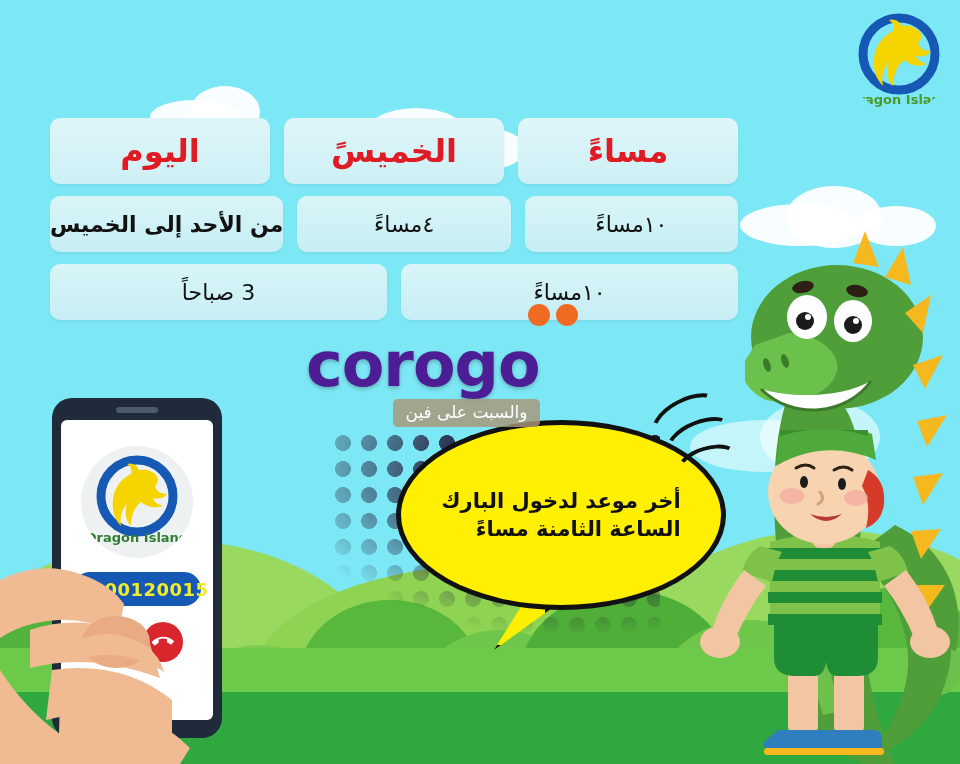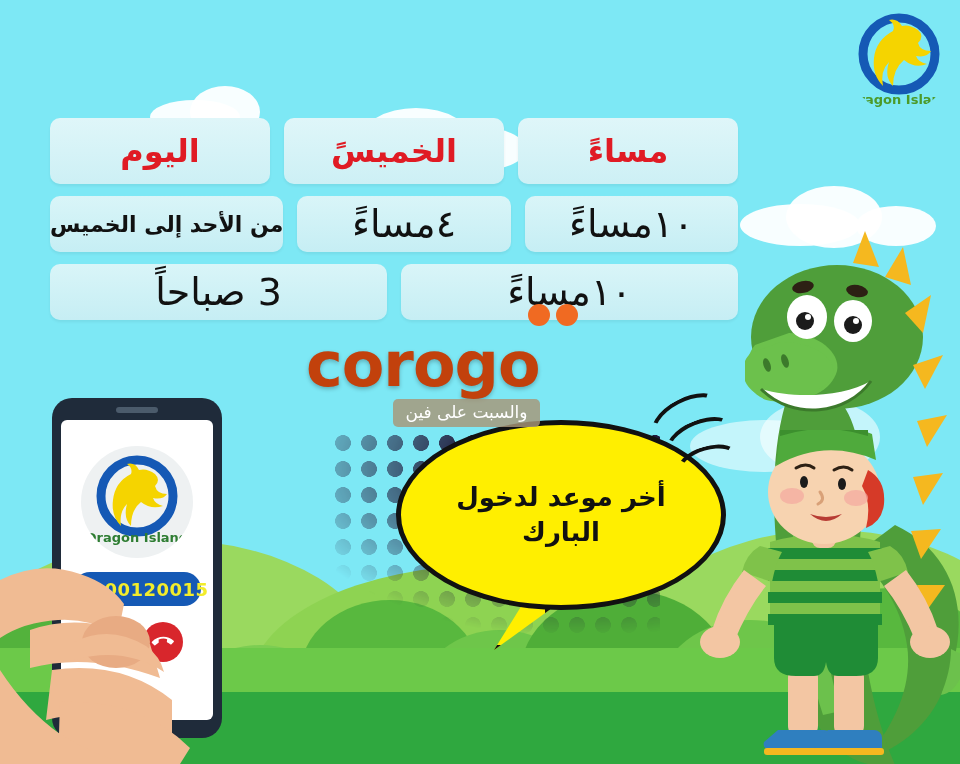--- a/index.html
+++ b/index.html
@@ -42,21 +42,21 @@
     box-shadow:0 2px 3px rgba(0,0,0,.06);
     display:flex;align-items:center;justify-content:center;
     font-size:29px;color:#111;white-space:nowrap;
   }
   .trow.head .cell{
     height:66px;
     background:linear-gradient(180deg,#dff6f9 0%,#cdf0f5 100%);
     color:#e01b24;font-weight:bold;font-size:32px;
   }
   .cell.day{font-size:22px;font-weight:bold;}
-  .cell.big{font-size:38px;}
+  .cell.big{font-size:22px;}
 
   
   .hdr-cloud{position:absolute;left:300px;top:106px;width:230px;height:60px;z-index:0;}
   .hdr-cloud .cloud{background:#fff;}
 
   
   .logo{position:absolute;width:106px;height:106px;border-radius:50%;
         background:#eef1f2;display:flex;align-items:center;justify-content:center;}
   .logo-top{left:846px;top:6px;background:transparent;}
 
@@ -75,21 +75,21 @@
     mask-image:radial-gradient(ellipse 150% 110% at 75% 15%, #000 22%, transparent 62%);
     opacity:.95;}
 
   
   .bubble{
     position:absolute;left:396px;top:420px;width:330px;height:190px;
     background:#ffef00;border:5px solid #111;border-radius:50%;
     display:flex;align-items:center;justify-content:center;text-align:center;
     box-sizing:border-box;z-index:14;
   }
-  .bubble-text{font-size:26px;line-height:1.35;color:#111;font-weight:bold;padding:0 24px;}
+  .bubble-text{font-size:21px;line-height:1.35;color:#111;font-weight:bold;padding:0 24px;text-align:right;}
   .bubble-tail{position:absolute;left:470px;top:560px;width:70px;height:80px;z-index:13;
     background:#ffef00;border:5px solid #111;
     clip-path:polygon(100% 0%, 30% 100%, 100% 55%);}
   .swoosh{position:absolute;border:4px solid #111;border-color:#111 transparent transparent transparent;
           border-radius:50%;z-index:15;}
 
   
   .phone{position:absolute;left:52px;top:398px;width:170px;height:340px;z-index:12;}
   .phone-body{position:absolute;inset:0;background:#1f2b3a;border-radius:20px;}
   .phone-screen{position:absolute;left:9px;top:22px;width:152px;height:300px;background:#fff;border-radius:6px;overflow:hidden;}
@@ -107,21 +107,21 @@
 
   
   .dragon{position:absolute;left:745px;top:225px;width:230px;height:540px;z-index:8;}
 
   
   .boy{position:absolute;left:700px;top:430px;width:250px;height:334px;z-index:11;}
 
   
   .watermark{position:absolute;left:306px;top:336px;z-index:20;pointer-events:none;}
   .wm-text{font-family:"DejaVu Sans","Liberation Sans",sans-serif;
-    font-size:62px;font-weight:bold;color:#c2410c;letter-spacing:-1px;line-height:.95;
+    font-size:62px;font-weight:bold;color:#4c1d95;letter-spacing:-1px;line-height:.95;
     text-shadow:0 2px 4px rgba(0,0,0,.25);}
   .wm-tag{margin-top:4px;display:inline-block;background:rgba(168,150,120,.82);color:#fff;
     font-size:17px;padding:3px 12px 5px;border-radius:5px;}
   .wm-dots{position:absolute;left:222px;top:-32px;display:flex;gap:6px;}
   .wm-dot{width:22px;height:22px;border-radius:50%;background:#f06a22;}
 </style>
 </head>
 <body>
 
 <div class="stage">
@@ -252,20 +252,21 @@
     <path d="M96 38 q10 -6 18 0" stroke="#2d2014" stroke-width="3" fill="none" stroke-linecap="round"></path>
     <path d="M134 40 q10 -6 18 0" stroke="#2d2014" stroke-width="3" fill="none" stroke-linecap="round"></path>
     <path d="M120 62 q6 8 -2 12" stroke="#d9a178" stroke-width="3" fill="none" stroke-linecap="round"></path>
     <path d="M110 84 q16 14 32 0 q-16 6 -32 0 z" fill="#b73b33"></path>
   </svg>
 
   <div class="bubble-tail"></div>
   <div class="bubble">
     <div class="bubble-text">
       <div>أخر موعد لدخول البارك</div>
+      <div>الساعة الثامنة مساءً</div>
     </div>
   </div>
   <div class="swoosh" style="left:648px;top:398px;width:70px;height:36px;transform:rotate(-28deg);"></div>
   <div class="swoosh" style="left:664px;top:420px;width:66px;height:34px;transform:rotate(-22deg);"></div>
   <div class="swoosh" style="left:676px;top:446px;width:58px;height:30px;transform:rotate(-16deg);"></div>
 
   <div class="phone">
     <div class="phone-body"></div>
     <div class="phone-notch"></div>
     <div class="phone-screen">

